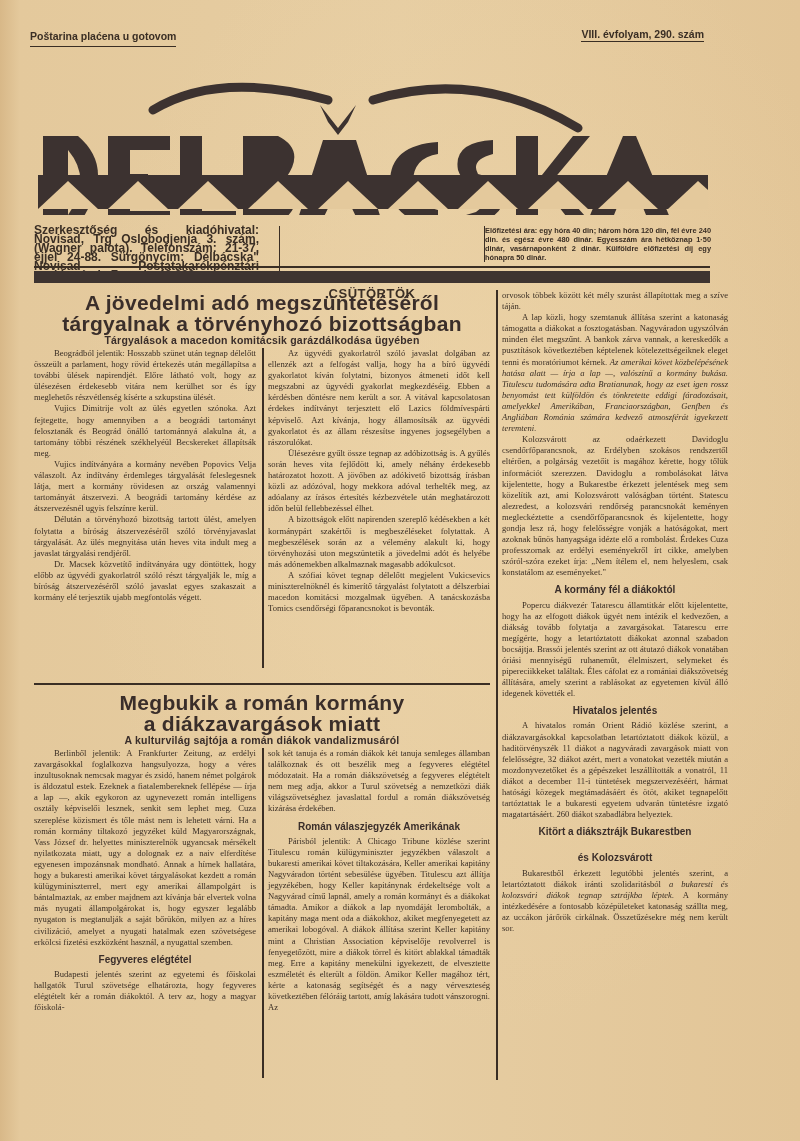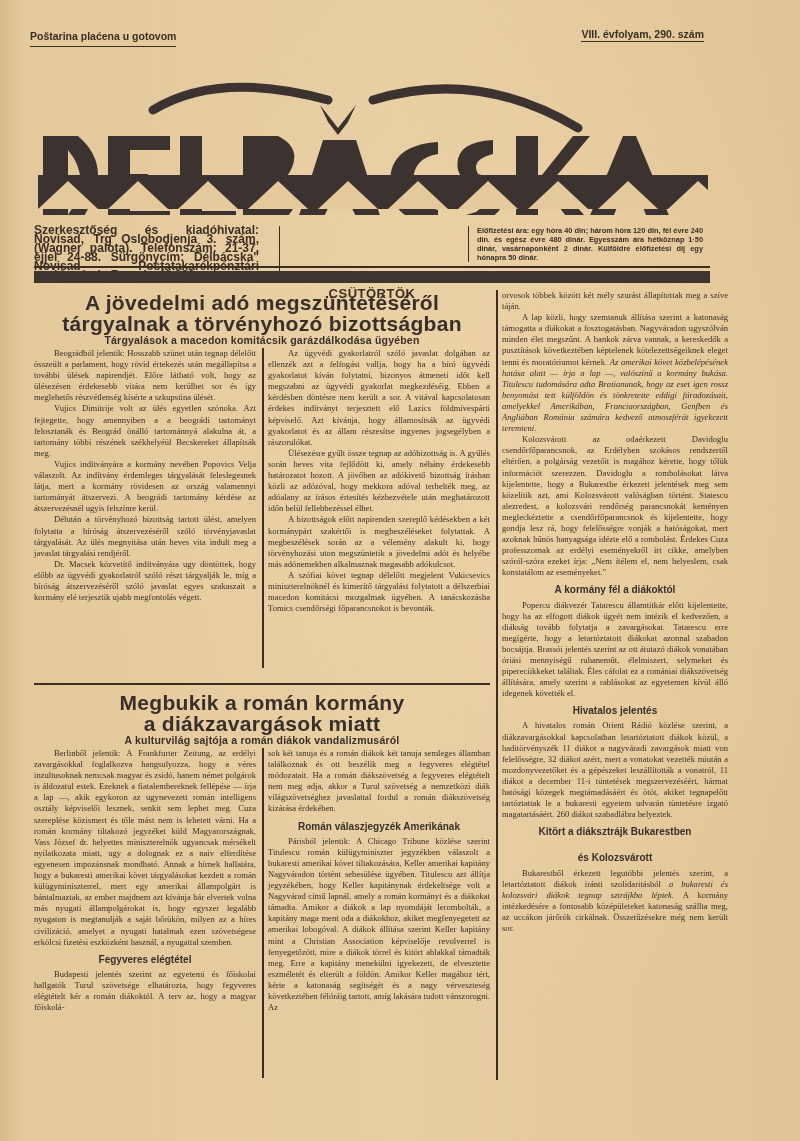--- a/index.html
+++ b/index.html
@@ -37,23 +37,23 @@
     position: absolute; left: 0; top: 0; width: 225px;
     font-family: "Liberation Sans", sans-serif; font-size: 12px; line-height: 9px; font-weight: bold;
     text-align: justify; border-right: 1.5px solid #3a2e24; padding-right: 20px;
   }
   .info-mid {
     position: absolute; left: 238px; top: 12px; width: 200px; text-align: center; margin-top: 34px;
   }
   .info-date { font-family: "Liberation Serif", serif; font-size: 8.5px; font-weight: bold; }
   .info-day { font-family: "Liberation Sans", sans-serif; font-size: 13px; font-weight: bold; margin-top: 4px; letter-spacing: 0.5px; }
   .info-right {
-    position: absolute; left: 434px; top: 0; width: 226px;
+    position: absolute; left: 450px; top: 0; width: 226px;
     font-family: "Liberation Sans", sans-serif; font-size: 7.4px; line-height: 9px; font-weight: bold;
-    text-align: justify; border-left: 1.5px solid #3a2e24; padding-left: 8px;
+    text-align: justify; border-left: 1.5px solid #3a2e24; padding-left: 0;
   }
   .rule-thin { position: absolute; left: 34px; width: 676px; height: 2px; background: #3a2e24; top: 266px; }
   .rule-thick { position: absolute; left: 34px; width: 676px; height: 12px; background: #3e3430; top: 271px; }
 
   .col {
     position: absolute; font-size: 8.6px; line-height: 11.1px; text-align: justify;
   }
   .col p { margin: 0; text-indent: 20px; }
   .col p.noindent { text-indent: 0; }
   .col .ital { font-style: italic; }

